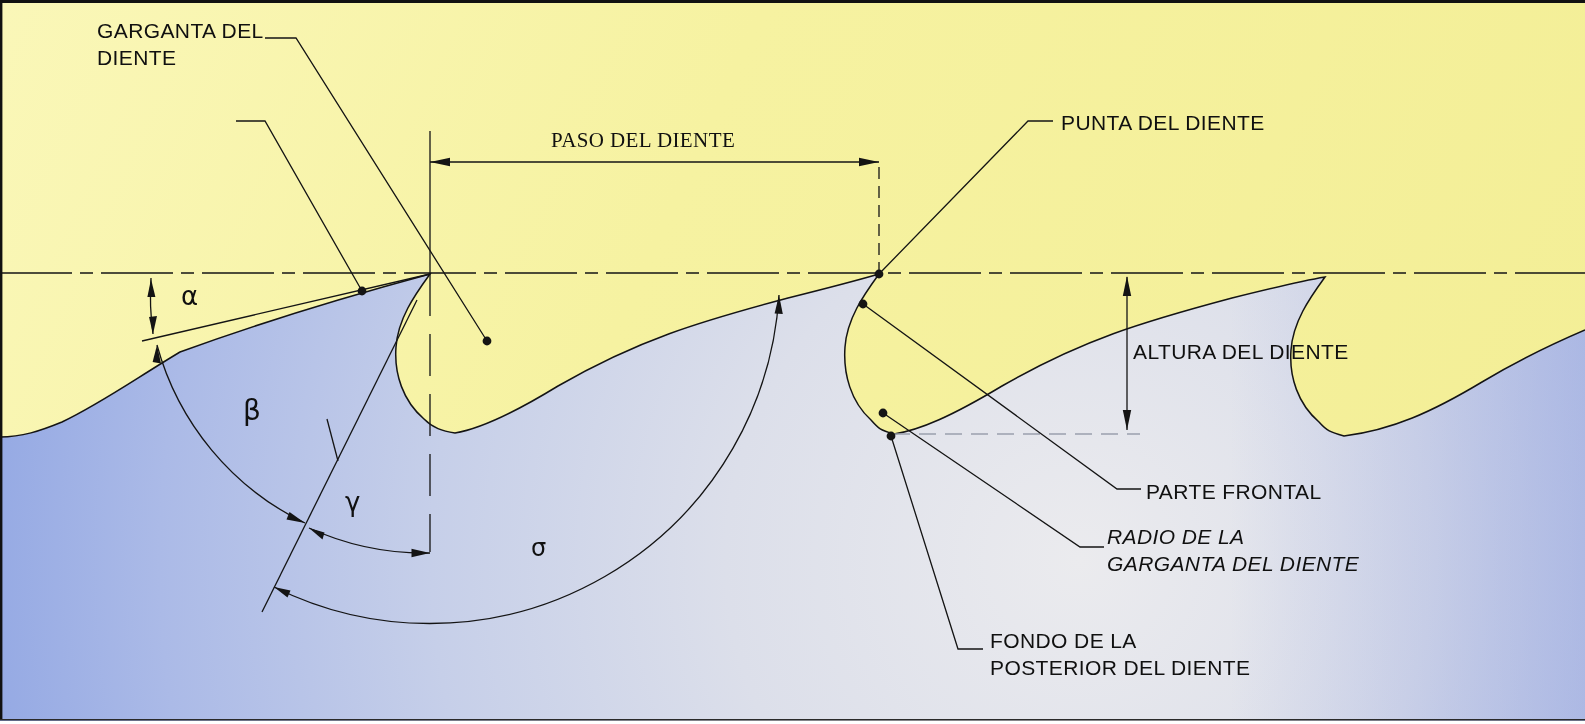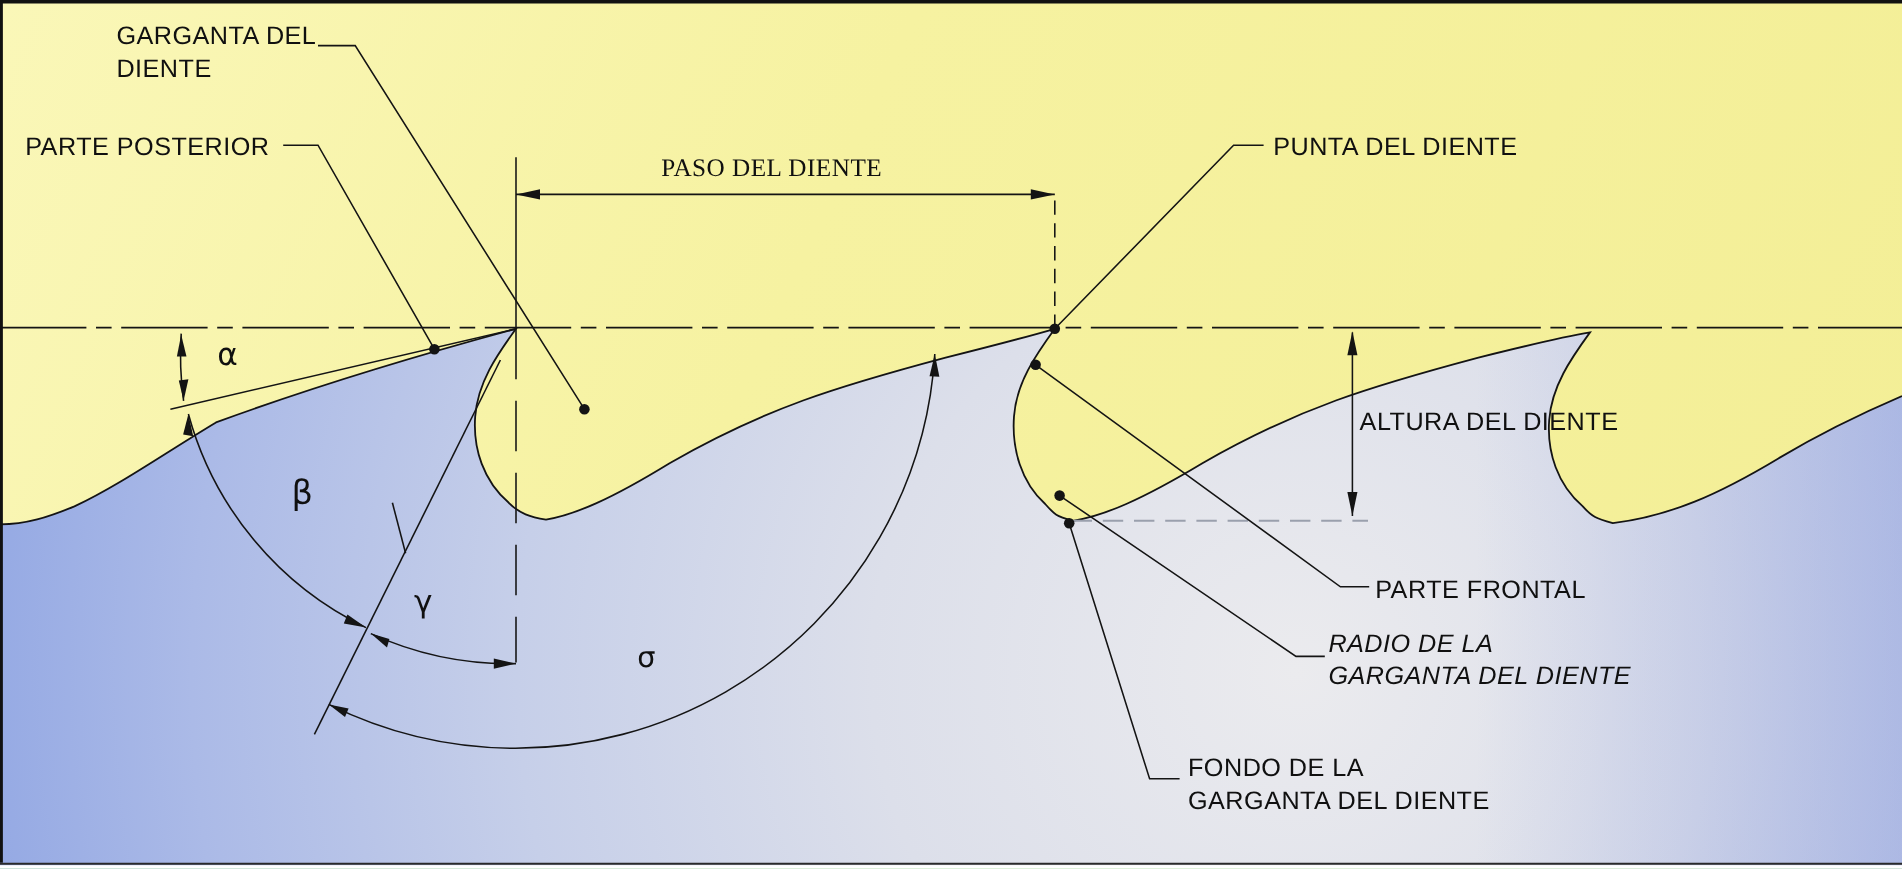--- a/index.html
+++ b/index.html
@@ -1,21 +1,21 @@
 <!DOCTYPE html>
 <html style="--material-yellow: #F6F2A1; --material-yellow-light: #FAF7B8; --body-light: #EBEBEE; --body-mid: #C6CFE9; --body-blue: #8AA1E2; --line: #141414; --text: #101010; --reference-gray: #9AA0AD;"><head>
 <meta charset="utf-8">
 <style>
   html,body{margin:0;padding:0;background:#fff;}
   #stage{
     position:relative;
     width:1585px;height:724px;
     overflow:hidden;
     font-family:"Liberation Sans", sans-serif;
-    background:#22c55e;
+    background:#ec4899;
   }
   #stage svg{position:absolute;left:0;top:0;}
   .lbl{
     position:absolute;
     font-size:21px;
     line-height:27px;
     letter-spacing:0.4px;
     color:var(--text,#101010);
     white-space:pre-line;
     user-select:none;
@@ -187,35 +187,34 @@
       <line x1="0" y1="1.5" x2="1585" y2="1.5" stroke="#111" stroke-width="3"></line>
       <line x1="1.2" y1="0" x2="1.2" y2="719" stroke="#111" stroke-width="2.4"></line>
       <rect x="0" y="721" width="1585" height="3" fill="#ffffff"></rect>
       <line x1="0" y1="719.8" x2="1585" y2="719.8" stroke="#2a2a2a" stroke-width="1.6"></line>
     </g>
   </svg>
 
   <div class="lbl" style="left:97px;top:17px;">GARGANTA DEL
 DIENTE</div>
 
-  <div class="lbl" style="left:21px;top:109px;">PARTE POSTERIOR</div>
 
   <div class="lbl" style="left:551px;top:127px;font-family:Liberation Serif, serif;">PASO DEL DIENTE</div>
 
   <div class="lbl" style="left:1061px;top:109px;">PUNTA DEL DIENTE</div>
 
   <div class="lbl" style="left:1133px;top:338px;">ALTURA DEL DIENTE</div>
 
   <div class="lbl" style="left:1146px;top:478px;text-align:right;">PARTE FRONTAL</div>
 
   <div class="lbl" style="left:1107px;top:523px;font-style:italic;">RADIO DE LA
 GARGANTA DEL DIENTE</div>
 
   <div class="lbl" style="left:990px;top:627px;">FONDO DE LA
-GARGANTA DEL DIENTE</div>
+POSTERIOR DEL DIENTE</div>
 
   <div class="greek" style="left:181px;top:283px;font-size:26px;">α</div>
 
   <div class="greek" style="left:243px;top:397px;font-size:28px;">β</div>
 
   <div class="greek" style="left:345px;top:489px;font-size:26px;">γ</div>
 
   <div class="greek" style="left:531px;top:536px;font-size:24px;">σ</div>
 </div>
 

